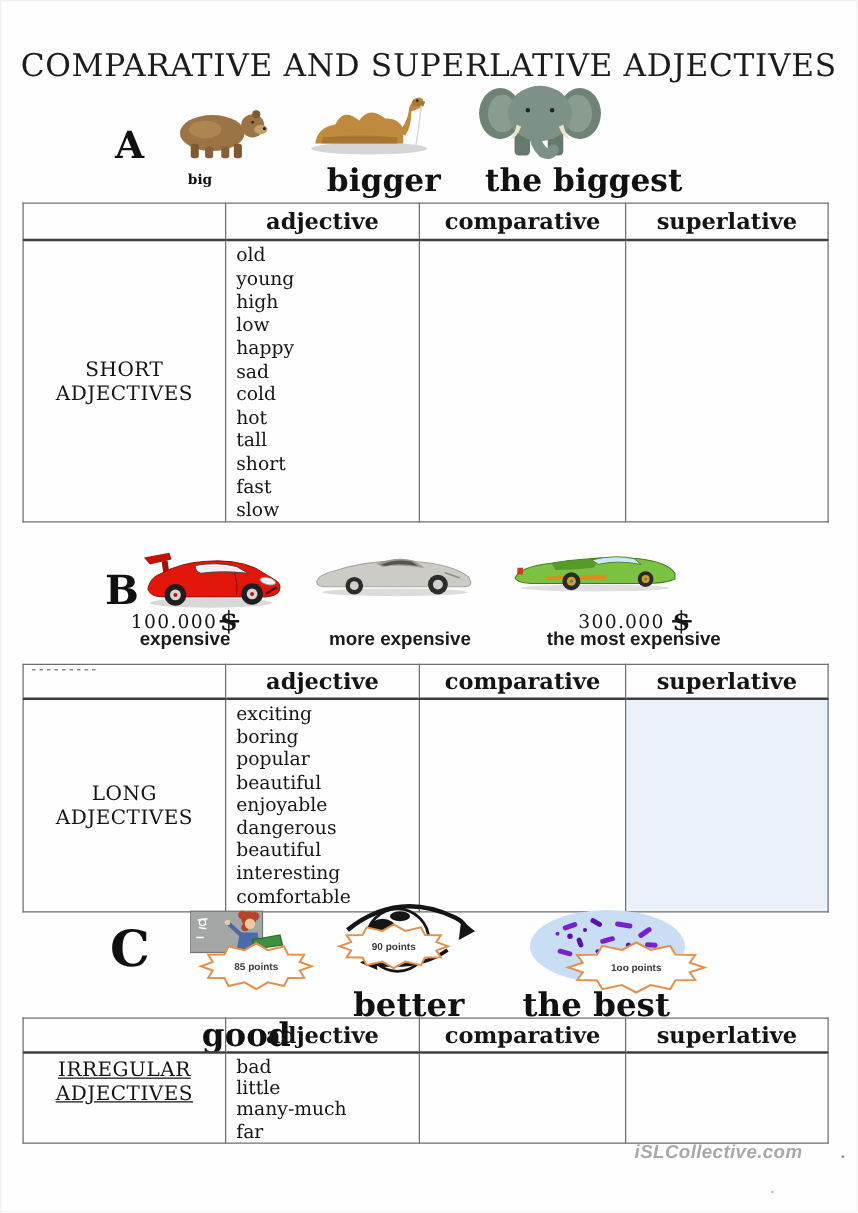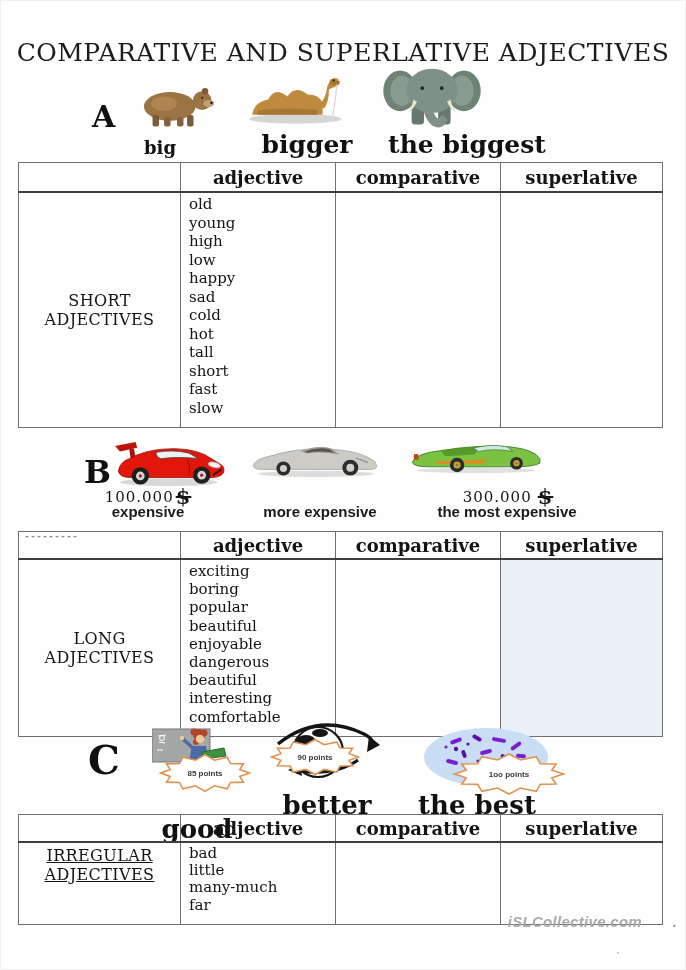--- a/index.html
+++ b/index.html
@@ -14,21 +14,21 @@
   .dollar{font-size:21px;font-weight:700;text-decoration:line-through;margin-left:2px;vertical-align:-2px;}
   .gap{margin-left:6px;}
 
   table.wtable{position:absolute;left:18px;width:644px;border-collapse:collapse;table-layout:fixed;
                font-family:"DejaVu Serif",serif;color:#141414;}
   .wtable th,.wtable td{border:1px solid #6f6f6f;padding:0;}
   .wtable thead th{font-size:18px;font-weight:600;text-align:center;border-bottom:2px solid #3f3f3f;position:relative;}
   .t1 thead th{height:28px;} .t2 thead th,.t3 thead th{height:26px;}
   td.label-cell{text-align:center;font-size:16px;letter-spacing:.4px;vertical-align:middle;line-height:19px;}
   .t3 td.label-cell{vertical-align:top;padding-top:3px;text-decoration:underline;}
-  td.adj-cell{vertical-align:top;padding:2px 0 10px 8px;font-size:15px;margin-left:47px;}
+  td.adj-cell{vertical-align:top;padding:2px 0 0 8px;font-size:15px;margin-left:47px;}
   .t1 .adj-list div{line-height:18.5px;} .t2 .adj-list div{line-height:18.2px;} .t3 .adj-list div{line-height:17.2px;}
   .t1 tbody tr{height:224px;} .t2 tbody tr{height:170px;} .t3 tbody tr{height:72px;}
   td.tint{background:#eaf1f9;}
   .dashes{position:absolute;left:5px;top:0px;font-family:"Liberation Mono",monospace;
           font-size:10px;font-weight:700;color:#8d8d8d;letter-spacing:0px;line-height:10px;}
 
   .badge{display:flex;align-items:center;justify-content:center;}
   .badge svg{position:absolute;left:0;top:0;width:100%;height:100%;}
   .badge span{position:relative;font-family:"Liberation Sans",sans-serif;font-weight:700;font-size:8px;color:#3a3a3a;white-space:nowrap;}
   .watermark{font-family:"Liberation Sans",sans-serif;font-weight:700;font-size:15px;color:#a9a9a9;letter-spacing:.3px;font-style:italic;}
@@ -75,21 +75,21 @@
     <rect x="32" y="40" width="14" height="26" rx="4" fill="#66796d"></rect>
     <rect x="62" y="40" width="14" height="26" rx="4" fill="#66796d"></rect>
     <ellipse cx="55" cy="28" rx="29" ry="25" fill="#7e9186"></ellipse>
     <path d="M49,40 Q50,56 58,63 Q64,66 67,61" stroke="#7e9186" stroke-width="10" fill="none" stroke-linecap="round"></path>
     <path d="M38,40 Q34,50 28,52 Q33,44 34,38 Z" fill="#e8e4c9"></path>
     <path d="M72,40 Q76,50 82,52 Q77,44 76,38 Z" fill="#e8e4c9"></path>
     <circle cx="44" cy="25" r="2" fill="#20261f"></circle>
     <circle cx="66" cy="25" r="2" fill="#20261f"></circle>
   </svg>
 
-  <div class="abs cap" style="left:120px;top:137px;width:80px;font-size:18px;">big</div>
+  <div class="abs cap" style="left:120px;top:137px;width:80px;font-size:11px;">big</div>
   <div class="abs cap" style="left:247px;top:130px;width:120px;font-size:25px;text-align:center;">bigger</div>
   <div class="abs cap" style="left:387px;top:130px;width:160px;font-size:25px;">the biggest</div>
 
   <table class="wtable t1" style="top:162px;">
     <colgroup>
         <col style="width:162px">
         <col style="width:155px">
         <col style="width:165px">
         <col style="width:162px">
       </colgroup>

